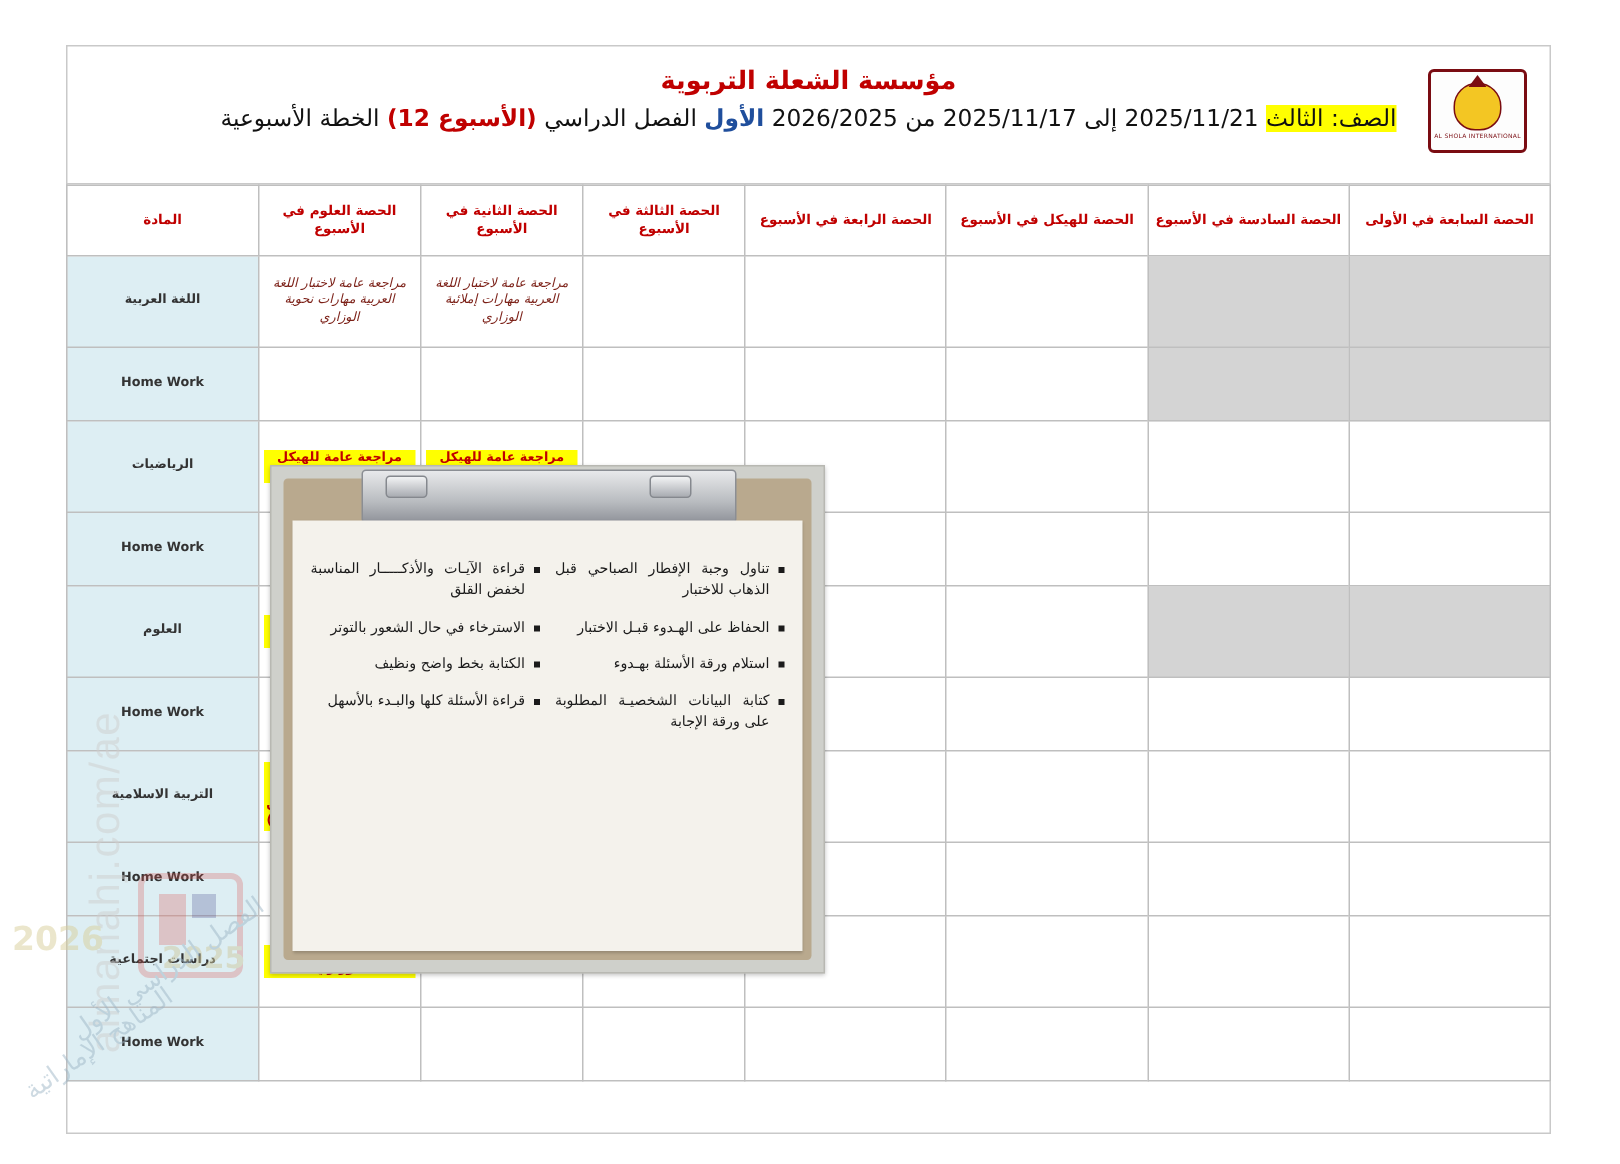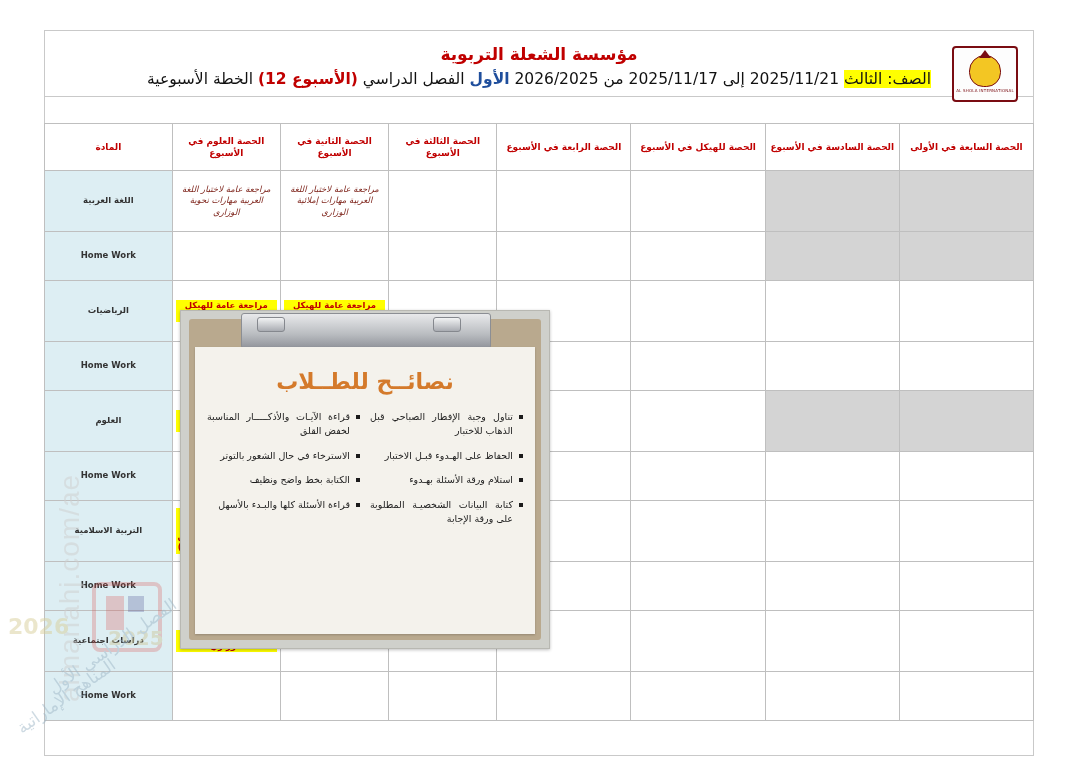--- a/index.html
+++ b/index.html
@@ -25,21 +25,21 @@
     border: 1px solid #c9c9c9;
     box-sizing: border-box;
     background: #fff;
   }
   
   .header {
     position: absolute;
     left: 44px;
     top: 30px;
     width: 990px;
-    height: 67px;
+    height: 93px;
     box-sizing: border-box;
     border-bottom: 1px solid #c9c9c9;
   }
   .logo {
     position: absolute;
     right: 16px;
     top: 16px;
     width: 62px;
     height: 52px;
     border: 2px solid #7a0c12;
@@ -481,21 +481,20 @@
         </tr>
       </tbody>
   </table>
 
   <div class="photo">
     <div class="board"></div>
     <div class="clipbar"></div>
     <div class="clip-l"></div>
     <div class="clip-r"></div>
     <div class="paper">
-      <div class="p-title">نصائــح للطــلاب</div>
       <div class="p-cols">
         <div class="p-col">
           <div class="p-item">تناول وجبة الإفطار الصباحي قبل الذهاب للاختبار</div>
           <div class="p-item">الحفاظ على الهـدوء قبـل الاختبار</div>
           <div class="p-item">استلام ورقة الأسئلة بهـدوء</div>
           <div class="p-item">كتابة البيانات الشخصيـة المطلوبة على ورقة الإجابة</div>
         </div>
         <div class="p-col">
           <div class="p-item">قراءة الآيـات والأذكـــــار المناسبة لخفض القلق</div>
           <div class="p-item">الاسترخاء في حال الشعور بالتوتر</div>

